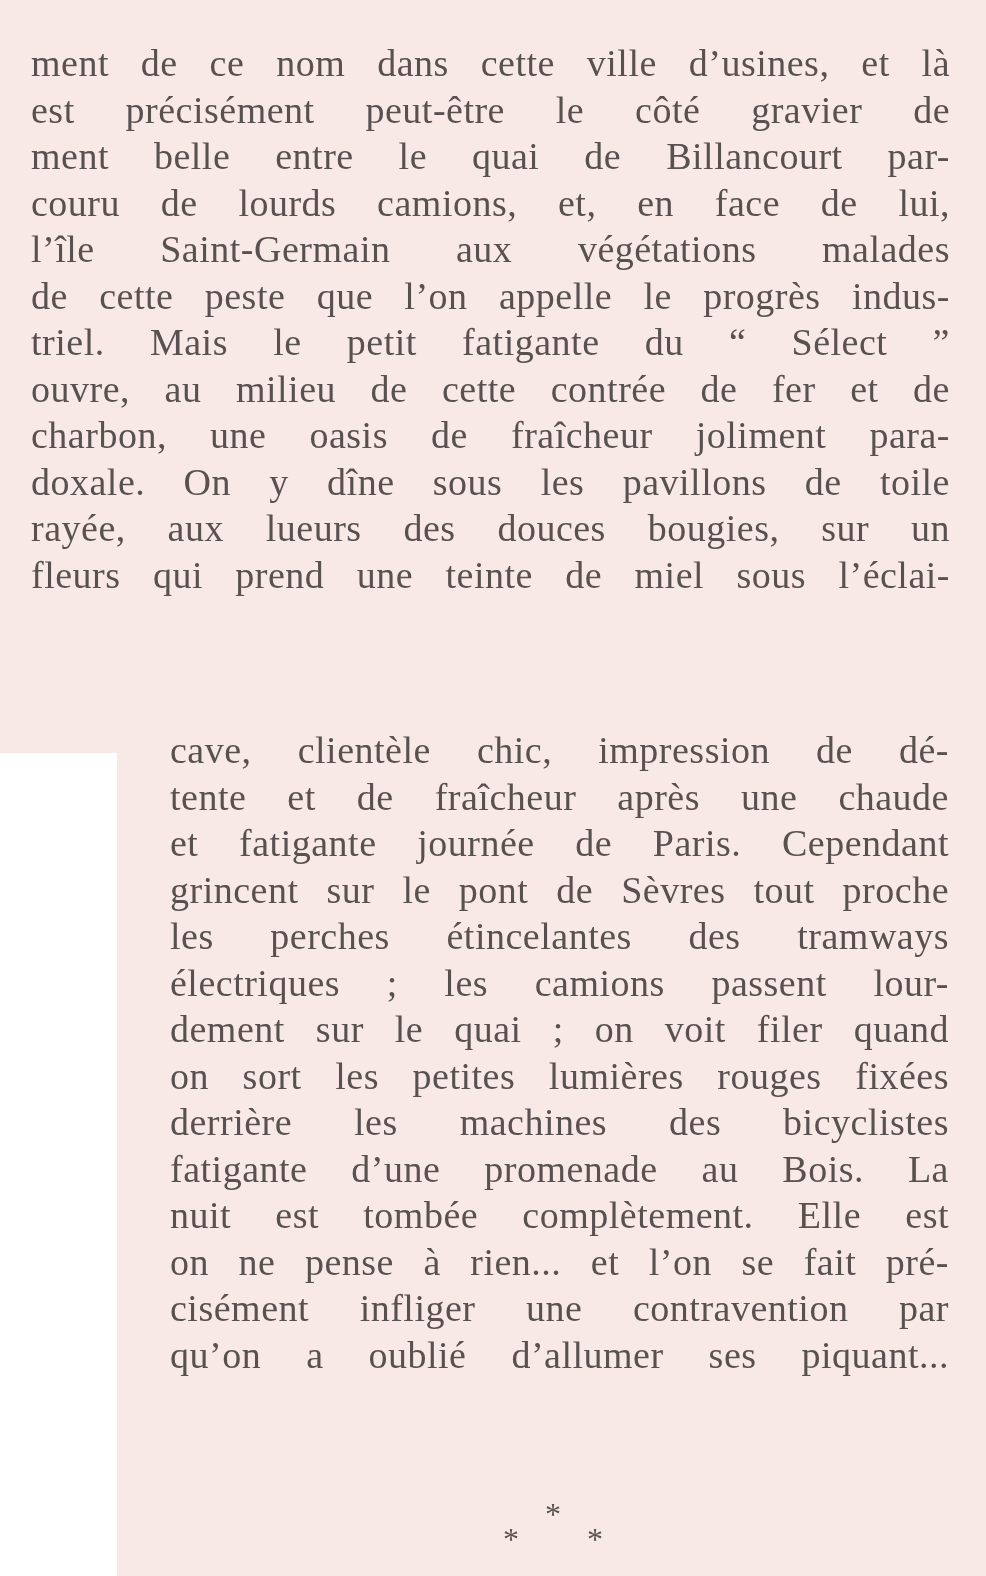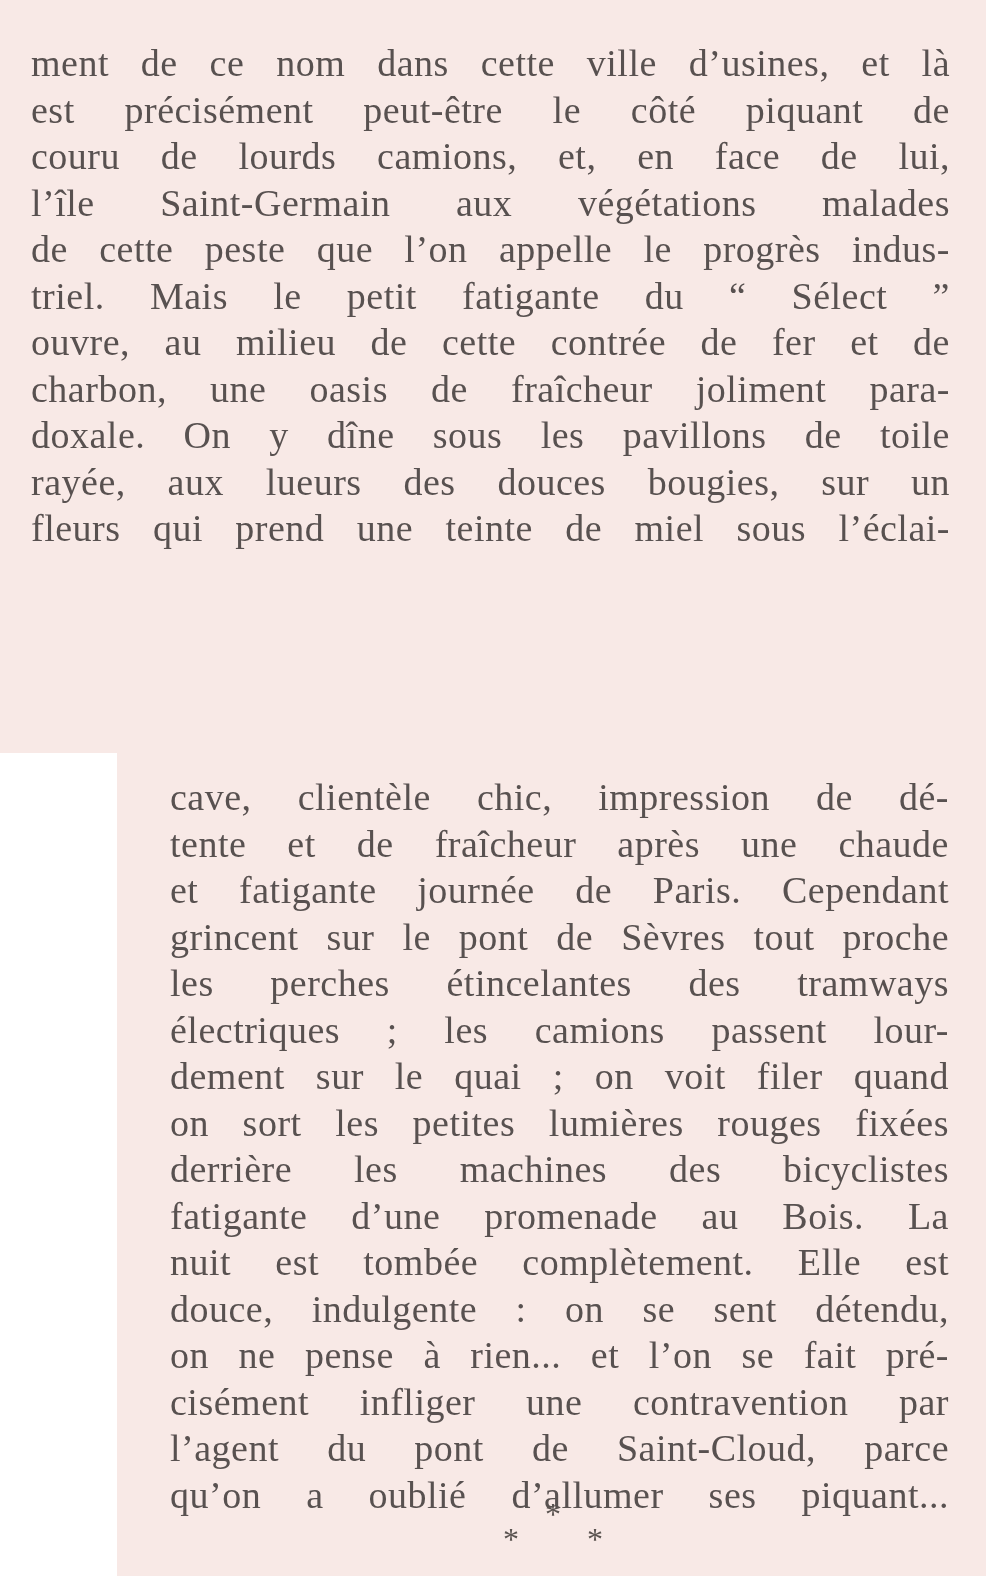--- a/index.html
+++ b/index.html
@@ -21,21 +21,21 @@
     line-height: 46.5px;
     letter-spacing: 0.5px;
   }
   .block-full {
     left: 31px;
     top: 40px;
     width: 919px;
   }
   .block-indented {
     left: 170px;
-    top: 774px;
+    top: 727px;
     width: 779px;
   }
   .line {
     text-align: justify;
     text-align-last: justify;
     white-space: nowrap;
     width: 100%;
   }
   .white-margin {
     position: absolute;
@@ -55,21 +55,22 @@
   .ast-bl   { left: 503px; top: 1523px; }
   .ast-br   { left: 587px; top: 1523px; }
 </style>
 </head>
 <body>
 
 <div>
 
   <div class="text-block block-full">
     <div class="line">ment de ce nom dans cette ville d’usines, et là</div>
-    <div class="line">est précisément peut-être le côté piquant de</div>
+    <div class="line">est précisément peut-être le côté gravier de</div>
+    <div class="line">ment belle entre le quai de Billancourt par-</div>
     <div class="line">couru de lourds camions, et, en face de lui,</div>
     <div class="line">l’île Saint-Germain aux végétations malades</div>
     <div class="line">de cette peste que l’on appelle le progrès indus-</div>
     <div class="line">triel. Mais le petit fatigante du “ Sélect ”</div>
     <div class="line">ouvre, au milieu de cette contrée de fer et de</div>
     <div class="line">charbon, une oasis de fraîcheur joliment para-</div>
     <div class="line">doxale. On y dîne sous les pavillons de toile</div>
     <div class="line">rayée, aux lueurs des douces bougies, sur un</div>
     <div class="line">fleurs qui prend une teinte de miel sous l’éclai-</div>
   </div>
@@ -79,24 +80,22 @@
     <div class="line">tente et de fraîcheur après une chaude</div>
     <div class="line">et fatigante journée de Paris. Cependant</div>
     <div class="line">grincent sur le pont de Sèvres tout proche</div>
     <div class="line">les perches étincelantes des tramways</div>
     <div class="line">électriques ; les camions passent lour-</div>
     <div class="line">dement sur le quai ; on voit filer quand</div>
     <div class="line">on sort les petites lumières rouges fixées</div>
     <div class="line">derrière les machines des bicyclistes</div>
     <div class="line">fatigante d’une promenade au Bois. La</div>
     <div class="line">nuit est tombée complètement. Elle est</div>
-    <div class="line">douce, indulgente : on se sent détendu,</div>
     <div class="line">on ne pense à rien... et l’on se fait pré-</div>
     <div class="line">cisément infliger une contravention par</div>
-    <div class="line">l’agent du pont de Saint-Cloud, parce</div>
     <div class="line">qu’on a oublié d’allumer ses piquant...</div>
   </div>
 
   <div class="white-margin"></div>
 
   <div>
     <span class="asterisk ast-top">*</span>
     <span class="asterisk ast-bl">*</span>
     <span class="asterisk ast-br">*</span>
   </div>

